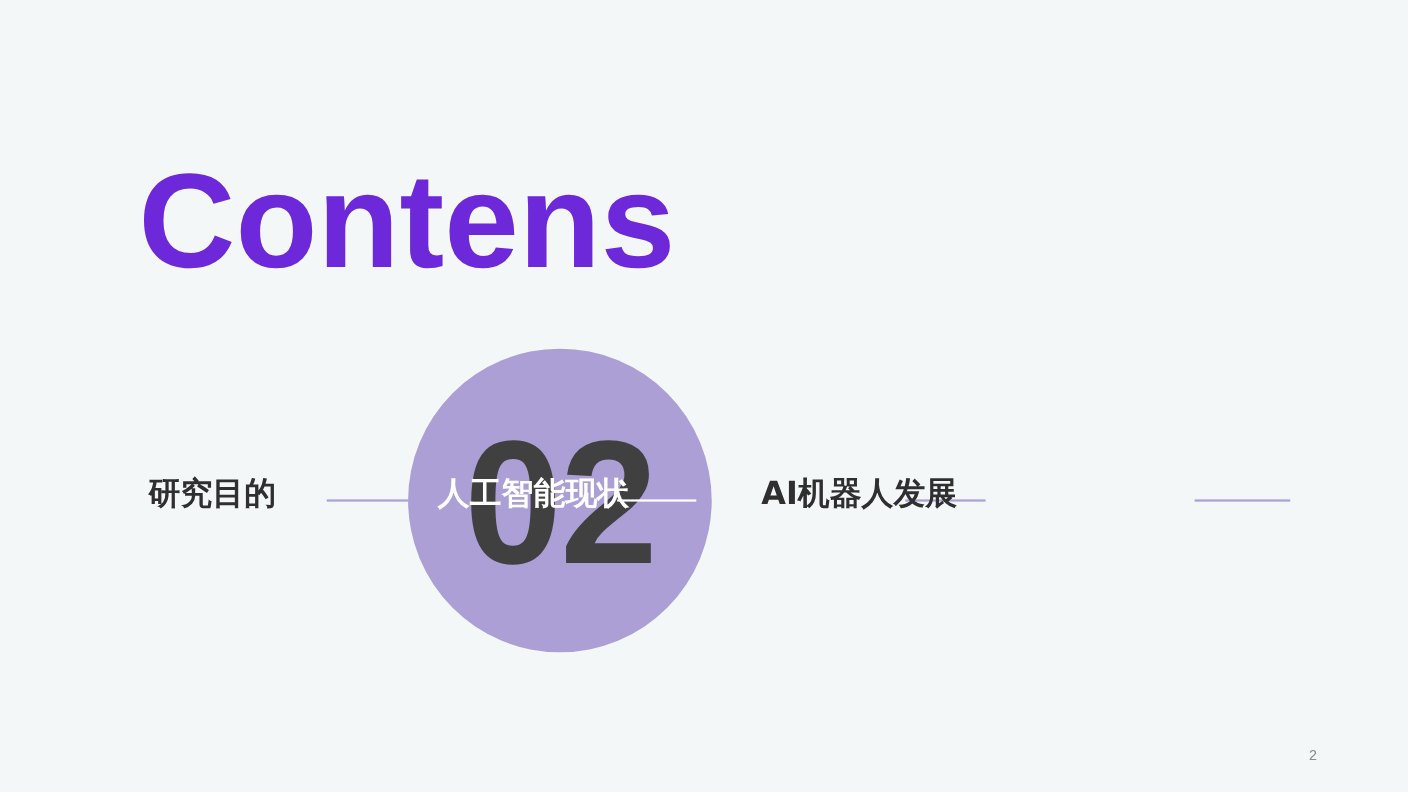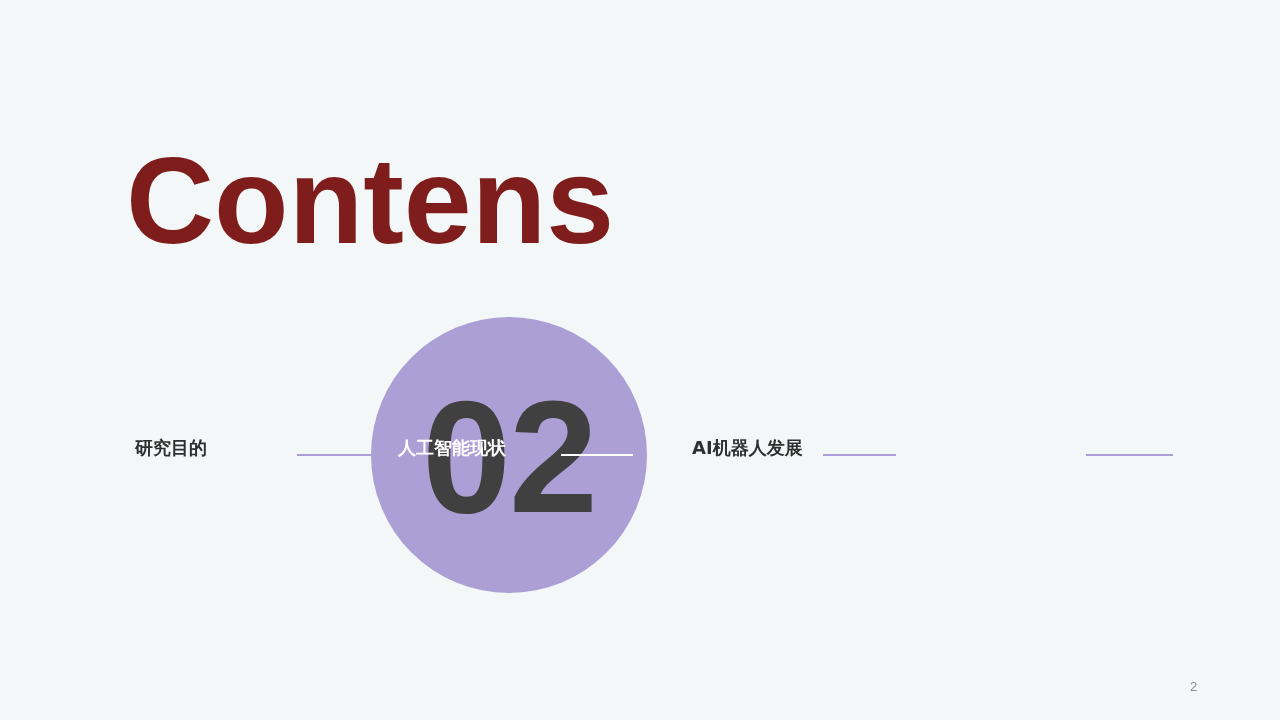--- a/index.html
+++ b/index.html
@@ -4,36 +4,36 @@
   <style>
     * { margin: 0; padding: 0; box-sizing: border-box; }
     html, body {
       width: 1280px; height: 720px; overflow: hidden;
       background: #f4f7f8;
       font-family: "Liberation Sans", "DejaVu Sans", sans-serif;
     }
     .slide { position: relative; width: 1280px; height: 720px; background: #f4f7f8; }
     .title {
       position: absolute; left: 126px; top: 140px;
-      font-size: 122px; font-weight: bold; color: #7f1d1d;
+      font-size: 122px; font-weight: bold; color: #6d28d9;
       letter-spacing: 0px; line-height: 1;
     }
     .circle {
       position: absolute; top: 317px; width: 276px; height: 276px;
       border-radius: 50%; background: #ffffff; overflow: hidden;
     }
     .circle.active { background: #ab9fd5; }
     .circle .num {
       position: absolute; left: 0; width: 100%; top: 60px;
       text-align: center; font-size: 160px; font-weight: bold;
       color: #f1f1f2; line-height: 1; letter-spacing: -2px;
     }
     .circle.active .num { color: #404040; }
     .label {
-      position: absolute; top: 431px; font-size: 18px; font-weight: bold;
+      position: absolute; top: 431px; font-size: 29px; font-weight: bold;
       color: #2f2f2f; white-space: nowrap; line-height: 34px;
       font-family: "DejaVu Sans", "Liberation Sans", sans-serif;
     }
     .label.active { color: #ffffff; }
     .line { position: absolute; top: 454px; height: 2px; background: #ab9fd5; }
     .line.white { background: #ffffff; }
     .page-num {
       position: absolute; left: 1190px; top: 679px; font-size: 13px; color: #8a8a8a;
     }
   </style>

